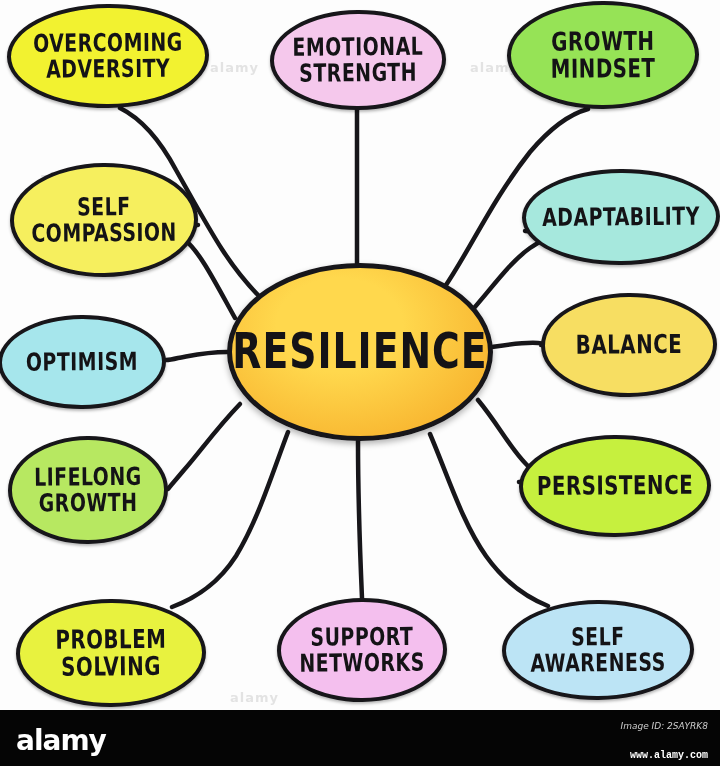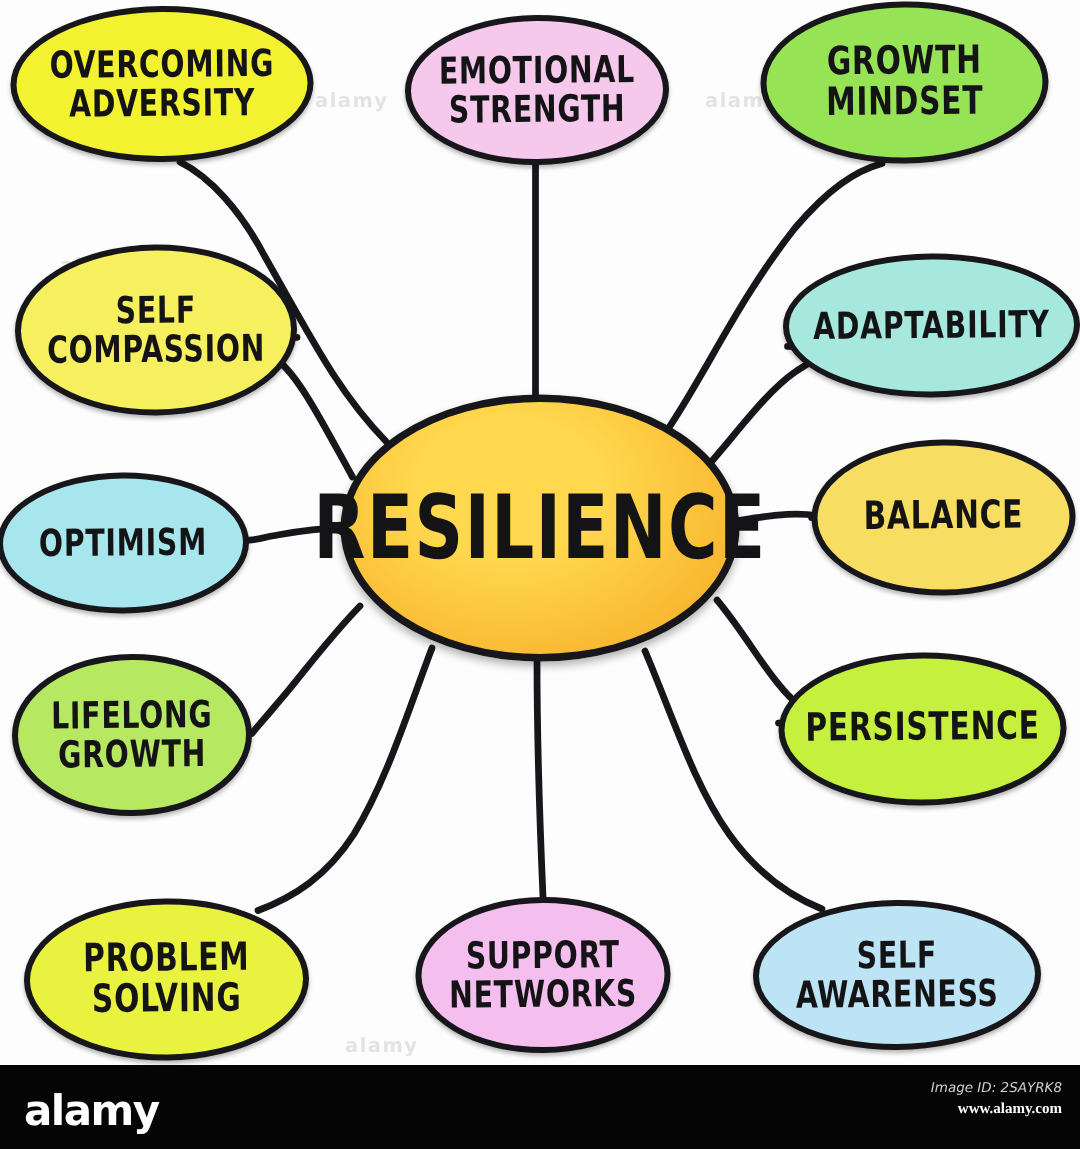--- a/index.html
+++ b/index.html
@@ -48,21 +48,21 @@
     box-shadow: 0 2px 3px rgba(0,0,0,0.28);
   }
   .node .lbl {
     display: block;
     padding: 0 6px;
     transform: scaleY(1.18);
     font-stretch: condensed;
   }
   .node.central {
     border-width: 5px;
-    font-size: 50px;
+    font-size: 42px;
     letter-spacing: 1px;
     transform: rotate(0deg);
     box-shadow: 0 3px 6px rgba(0,0,0,0.3);
   }
 
   
   #footer {
     position: absolute;
     left: 0;
     top: 710px;
@@ -91,21 +91,22 @@
   #image-id {
     font-size: 9px;
     color: #cfcfcf;
     font-family: "DejaVu Sans", sans-serif;
     font-style: italic;
   }
   #alamy-url {
     font-size: 10px;
     color: #ffffff;
     font-weight: 700;
-    font-family: Liberation Serif, serif;
+    font-family: Liberation Mono, monospace;
+    margin-top: 16px;
   }
   
   .wm {
     position: absolute;
     color: rgba(170,170,170,0.30);
     font-size: 13px;
     font-weight: 700;
     letter-spacing: 1px;
     font-family: "DejaVu Sans", sans-serif;
     pointer-events: none;

